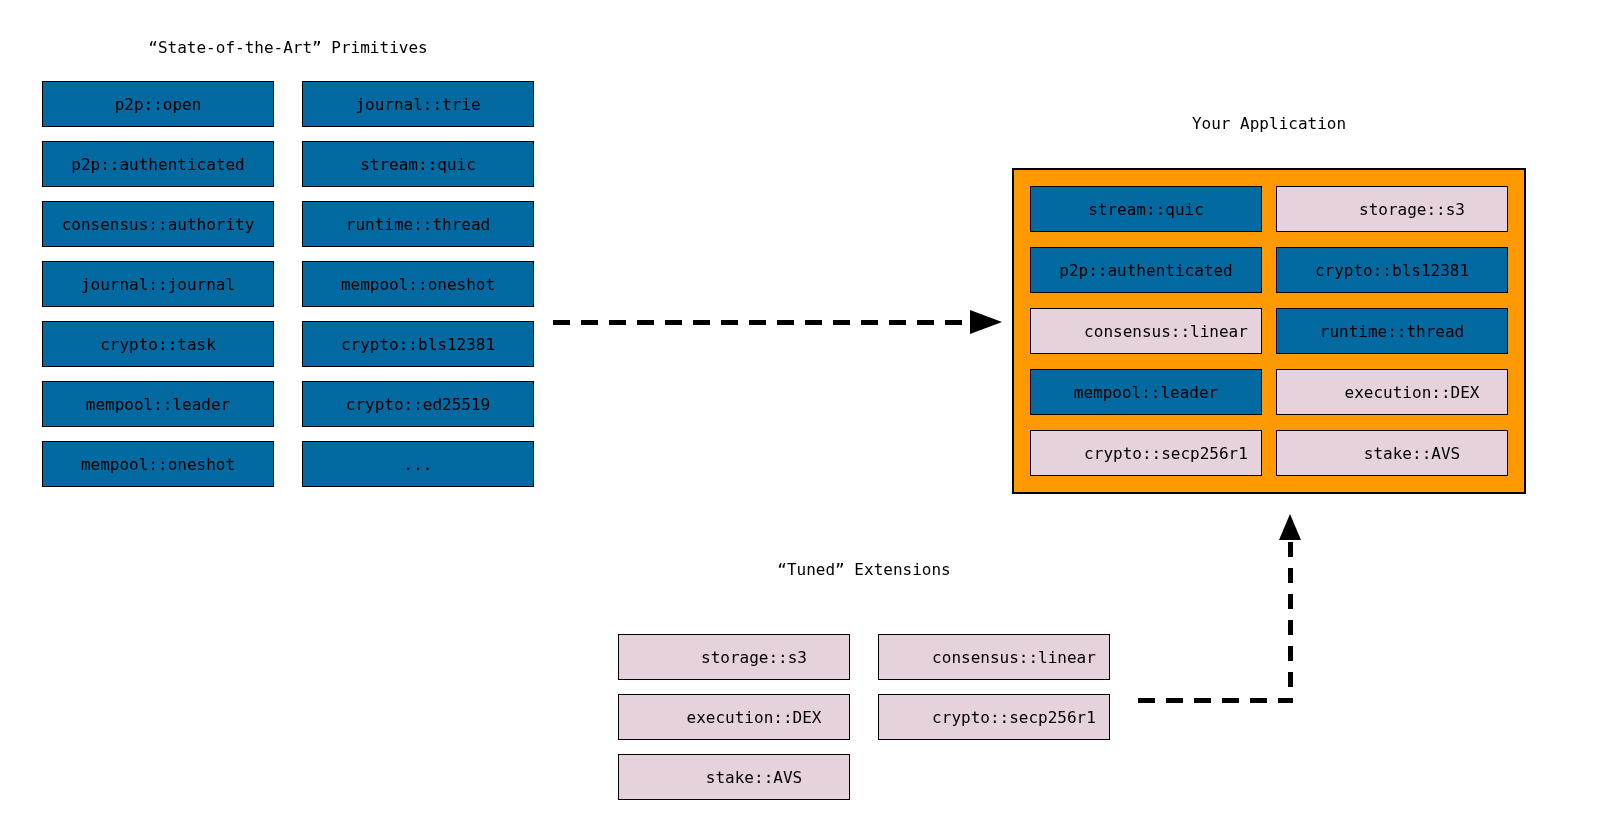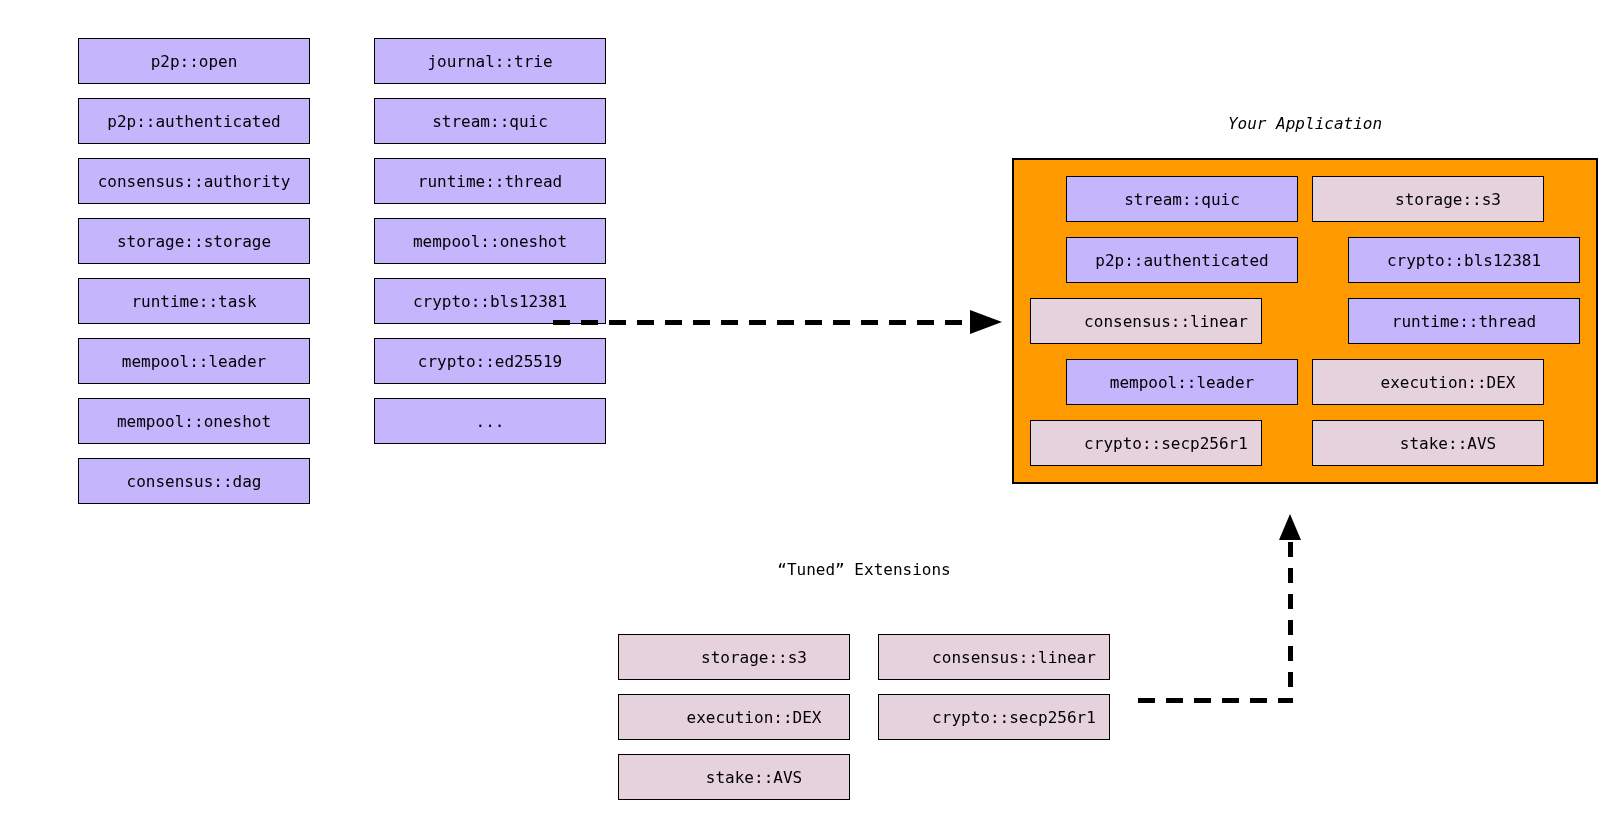--- a/index.html
+++ b/index.html
@@ -25,28 +25,28 @@
   .box {
     width: 232px;
     height: 46px;
     border: 1.6px solid #000000;
     display: flex;
     align-items: center;
     justify-content: center;
     font-size: 16px;
     white-space: nowrap;
   }
-  .primitive { background: #c4b5fd; margin-left: 36px; }
+  .primitive { background: #0369a1; }
   .extension { background: #e6d2dd; padding-left: 40px; }
   
   .primitives-group { left: 42px; top: 38px; }
   .primitives-group .group-title { margin-bottom: 23px; }
   
   .application-group { left: 1012px; top: 114px; }
-  .application-group .group-title { margin-bottom: 24px; font-style: italic; }
+  .application-group .group-title { margin-bottom: 34px; }
   .app-container {
     border: 2px solid #000000;
     background: #ff9900;
     padding: 16px;
     display: flex;
     gap: 14px;
     width: fit-content;
   }
   .app-container .col { gap: 15px; }
   
@@ -67,30 +67,30 @@
     border-right: 11px solid transparent;
     border-bottom: 26px solid #000000;
   }
 </style>
 </head>
 <body>
 
 <div class="canvas">
 
   <div class="abs primitives-group">
+    <div class="group-title">“State-of-the-Art” Primitives</div>
     <div class="cols">
       <div class="col">
         <div class="box primitive">p2p::open</div>
         <div class="box primitive">p2p::authenticated</div>
         <div class="box primitive">consensus::authority</div>
-        <div class="box primitive">storage::storage</div>
-        <div class="box primitive">runtime::task</div>
+        <div class="box primitive">journal::journal</div>
+        <div class="box primitive">crypto::task</div>
         <div class="box primitive">mempool::leader</div>
         <div class="box primitive">mempool::oneshot</div>
-        <div class="box primitive">consensus::dag</div>
       </div>
       <div class="col">
         <div class="box primitive">journal::trie</div>
         <div class="box primitive">stream::quic</div>
         <div class="box primitive">runtime::thread</div>
         <div class="box primitive">mempool::oneshot</div>
         <div class="box primitive">crypto::bls12381</div>
         <div class="box primitive">crypto::ed25519</div>
         <div class="box primitive">...</div>
       </div>

